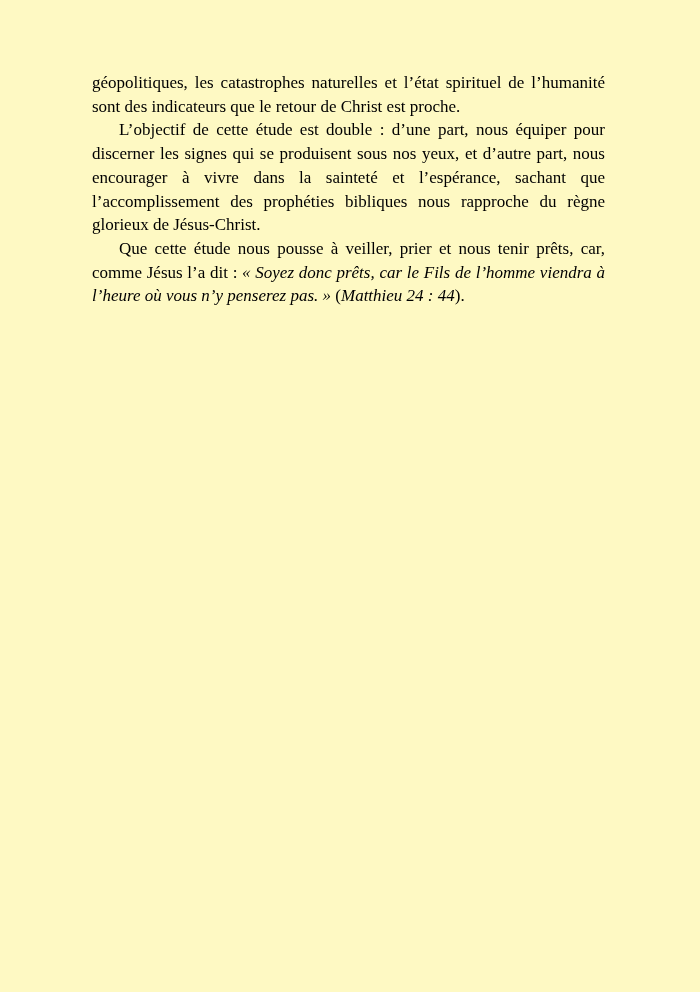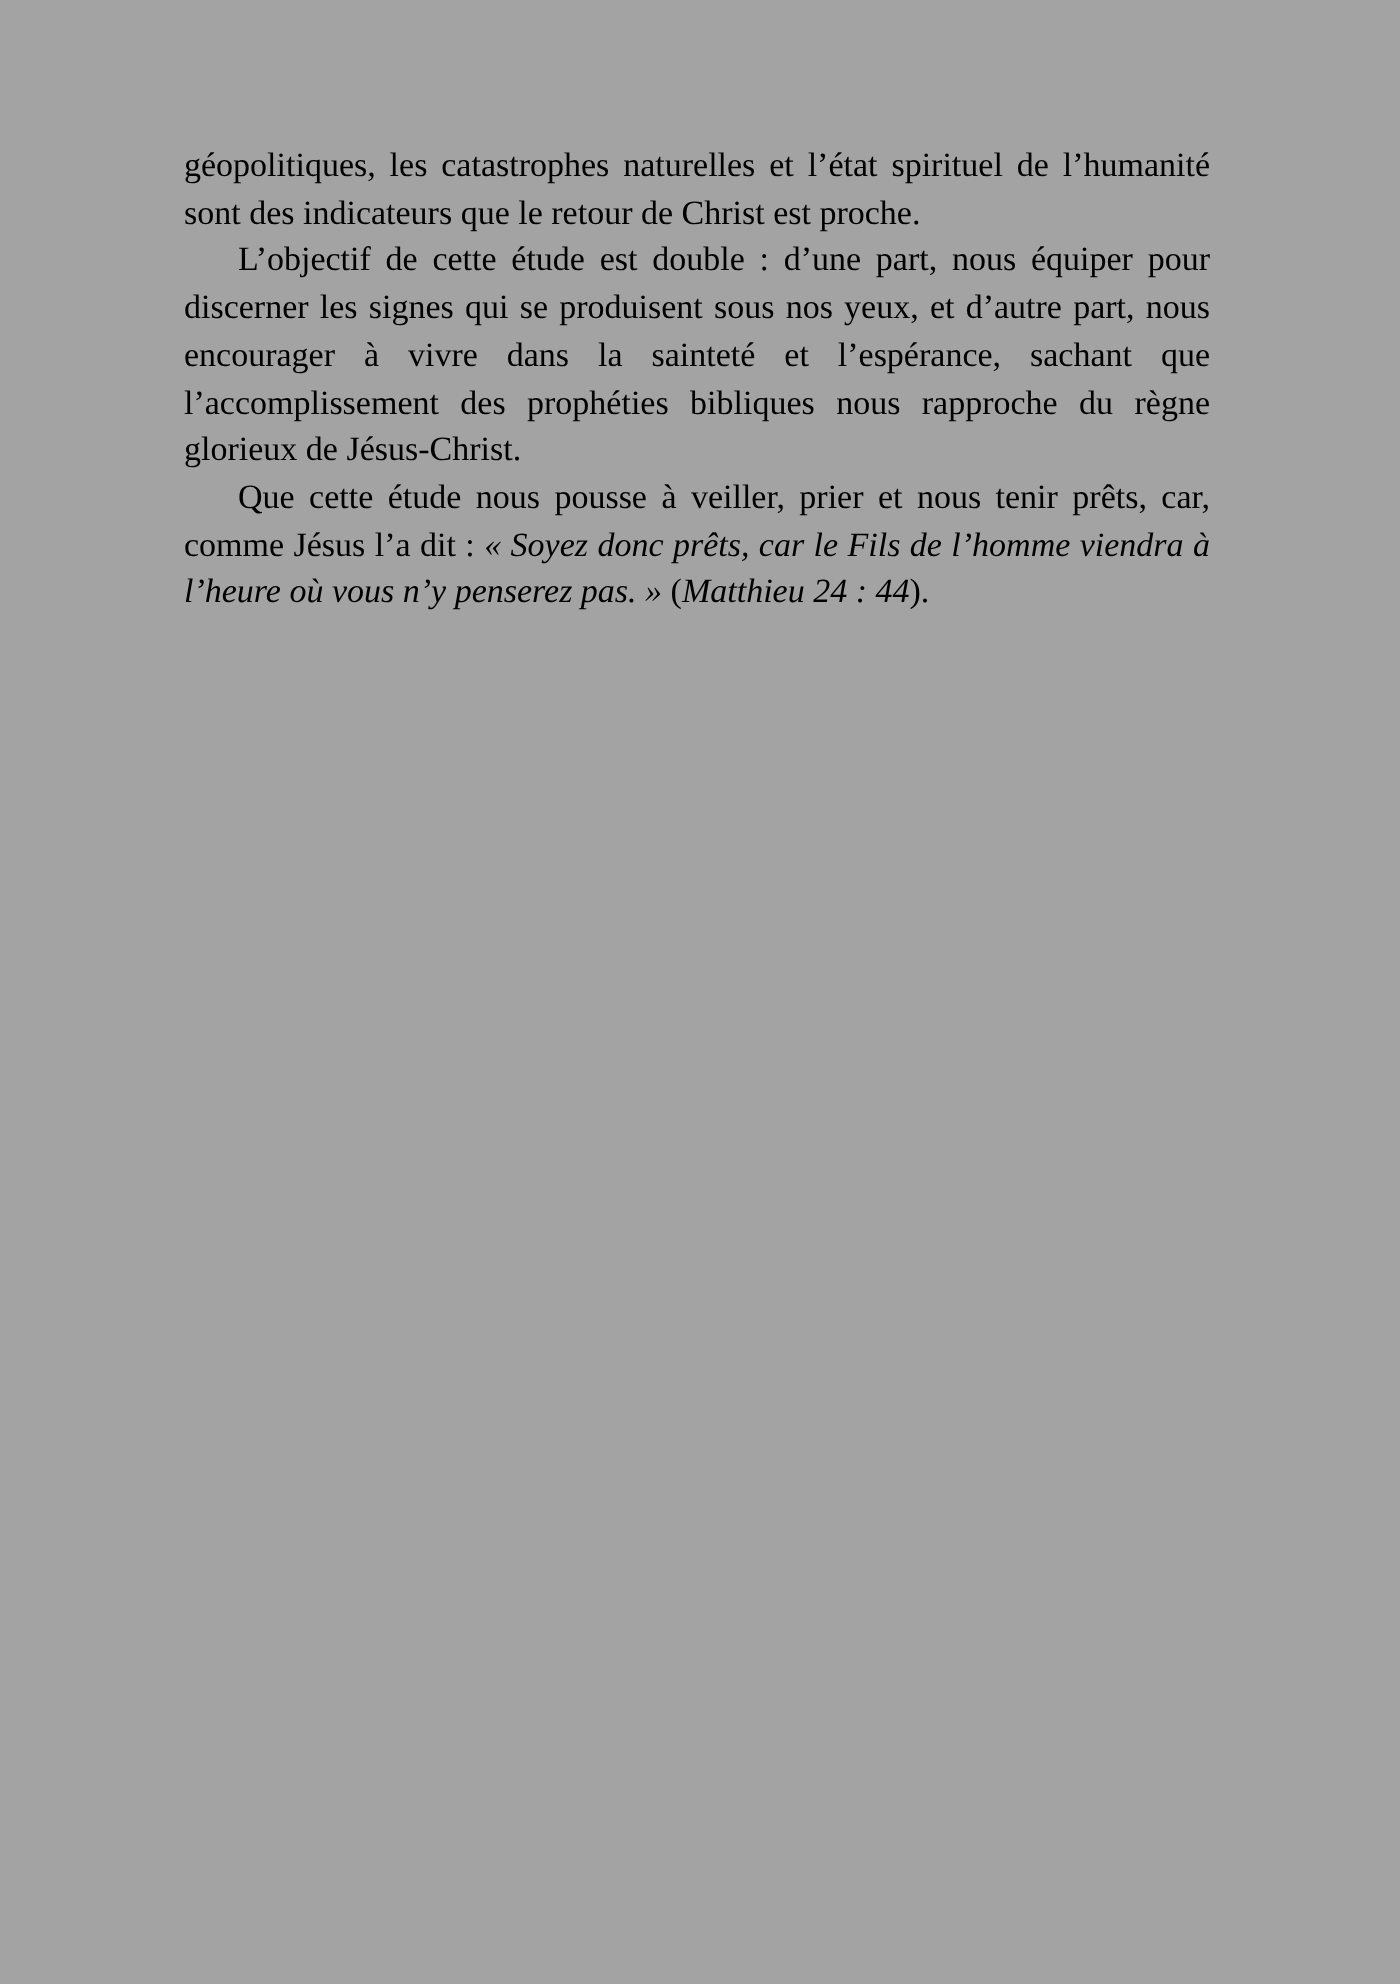--- a/index.html
+++ b/index.html
@@ -10,21 +10,21 @@
   body {
     width: 700px;
     height: 992px;
     overflow: hidden;
     font-family: "Liberation Serif", "DejaVu Serif", serif;
   }
   .page {
     position: relative;
     width: 700px;
     height: 992px;
-    background: #a3a3a3;
+    background: #fef9c3;
   }
   .text-block {
     position: absolute;
     left: 92px;
     top: 71px;
     width: 513px;
     color: #000000;
     font-size: 17px;
     line-height: 23.7px;
     text-align: justify;

